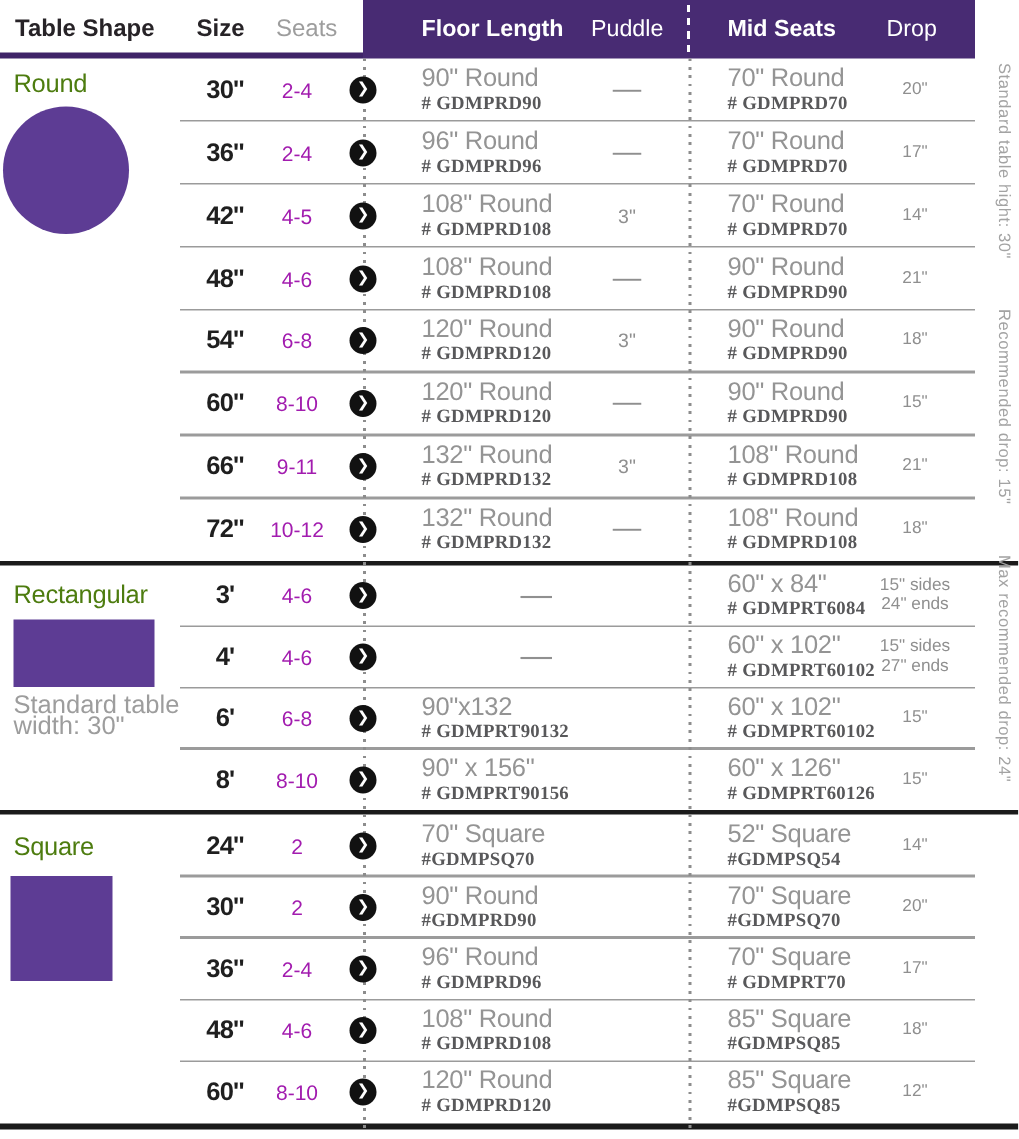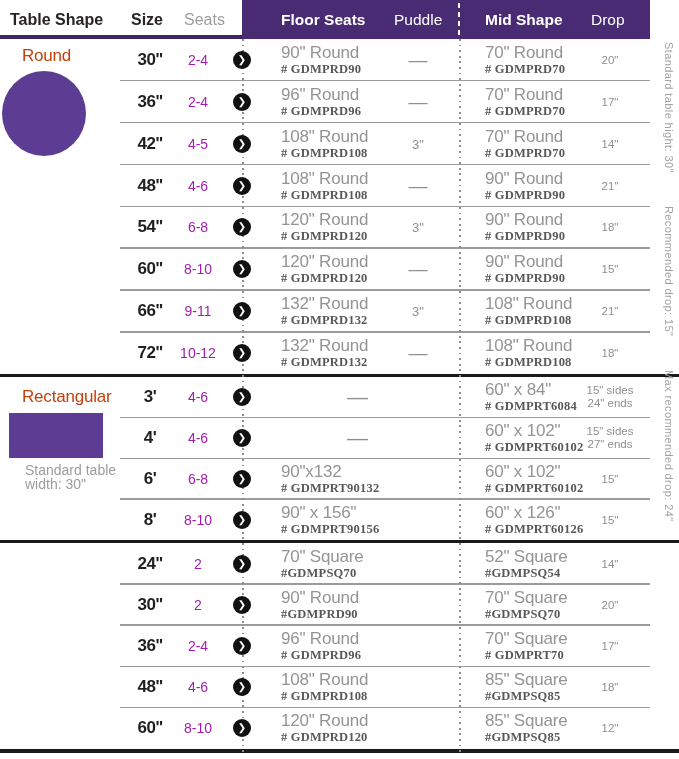--- a/index.html
+++ b/index.html
@@ -23,26 +23,26 @@
   .sec-0 .rows { height:335px; }
   .sec-1 .rows { height:163px; }
   .sec-2 .rows { height:206px; }
   .sec-2 { border-bottom-width:4px; }
   .rows { display:flex; flex-direction:column; }
   .row { position:relative; flex:1; }
   .sep { position:absolute; left:120px; top:-1px; width:530px; height:1.6px; background:#9b9b9b; }
 
   
   .shape-area { position:absolute; left:0; top:0; width:120px; height:100%; }
-  .shape-label { position:absolute; left:22px; top:7px; font-size:17px; color:#c2410c; letter-spacing:-0.2px; }
+  .shape-label { position:absolute; left:9px; top:7px; font-size:17px; color:#4d7c0f; letter-spacing:-0.2px; }
   .shape-swatch { position:absolute; background:#5d3c94; }
   .shape-circle { left:2px; top:32px; width:84px; height:85px; border-radius:50%; }
   .shape-rect   { left:9px; top:36px; width:94px; height:45px; }
   .shape-square { left:7px; top:41px; width:68px; height:70px; }
-  .shape-note { position:absolute; left:9px; top:86px; font-size:14px; line-height:14px; color:#9d9d9d;margin-left:16px; }
+  .shape-note { position:absolute; left:9px; top:86px; font-size:17px; line-height:14px; color:#9d9d9d; }
   .sec-1 .shape-label { top:10px; }
   .sec-2 .shape-label { top:12px; }
 
   
   .cellv { position:absolute; top:50%; transform:translateY(-50%); white-space:nowrap; }
   .c-size   { left:121px; width:58px; text-align:center; font-size:17px; font-weight:bold; color:#1f1f1f; letter-spacing:-0.5px; }
   .c-seats  { left:172px; width:52px; text-align:center; font-size:14px; color:#a21caf; }
   .c-floor  { left:281px; width:108px; }
   .c-puddle { left:386px; width:64px; text-align:center; font-size:13px; color:#8f8f8f; }
   .c-mid    { left:485px; width:112px; }
@@ -72,23 +72,23 @@
 </head>
 <body>
 
 <div id="stage">
 
   <div class="hdr-label" style="left:10px">Table Shape</div>
   <div class="hdr-label" style="left:131px">Size</div>
   <div class="hdr-label hdr-seats" style="left:184px">Seats</div>
 
   <div id="band">
-    <div class="band-label band-bold" style="left:39px">Floor Seats</div>
+    <div class="band-label band-bold" style="left:39px">Floor Length</div>
     <div class="band-label" style="left:152px">Puddle</div>
-    <div class="band-label band-bold" style="left:243px">Mid Shape</div>
+    <div class="band-label band-bold" style="left:243px">Mid Seats</div>
     <div class="band-label" style="left:349px">Drop</div>
     <div id="band-dash"></div>
   </div>
   <div id="hdr-underline"></div>
 
   <div id="table-body">
       <div class="section sec-0">
     <div class="shape-area">
       <div class="shape-label">Round</div>
       <div class="shape-swatch shape-circle"></div>
@@ -327,20 +327,25 @@
       <div class="dim-size m-size">60" x 126"</div>
       <div class="dim-code m-code"># GDMPRT60126</div>
     </div>
     <div class="cellv c-drop">
               <div>15"</div>
             </div>
   </div>
         </div>
   </div>
       <div class="section sec-2">
+    <div class="shape-area">
+      <div class="shape-label">Square</div>
+      <div class="shape-swatch shape-square"></div>
+      <div class="shape-note"></div>
+    </div>
     <div class="rows">
           <div class="row first">
 
     <div class="cellv c-size">24''</div>
     <div class="cellv c-seats">2</div>
     <div class="arrow">❯</div>
     <div class="cellv c-floor">
       <div class="dim-size f-size">70" Square</div>
       <div class="dim-code f-code">#GDMPSQ70</div>
     </div>

